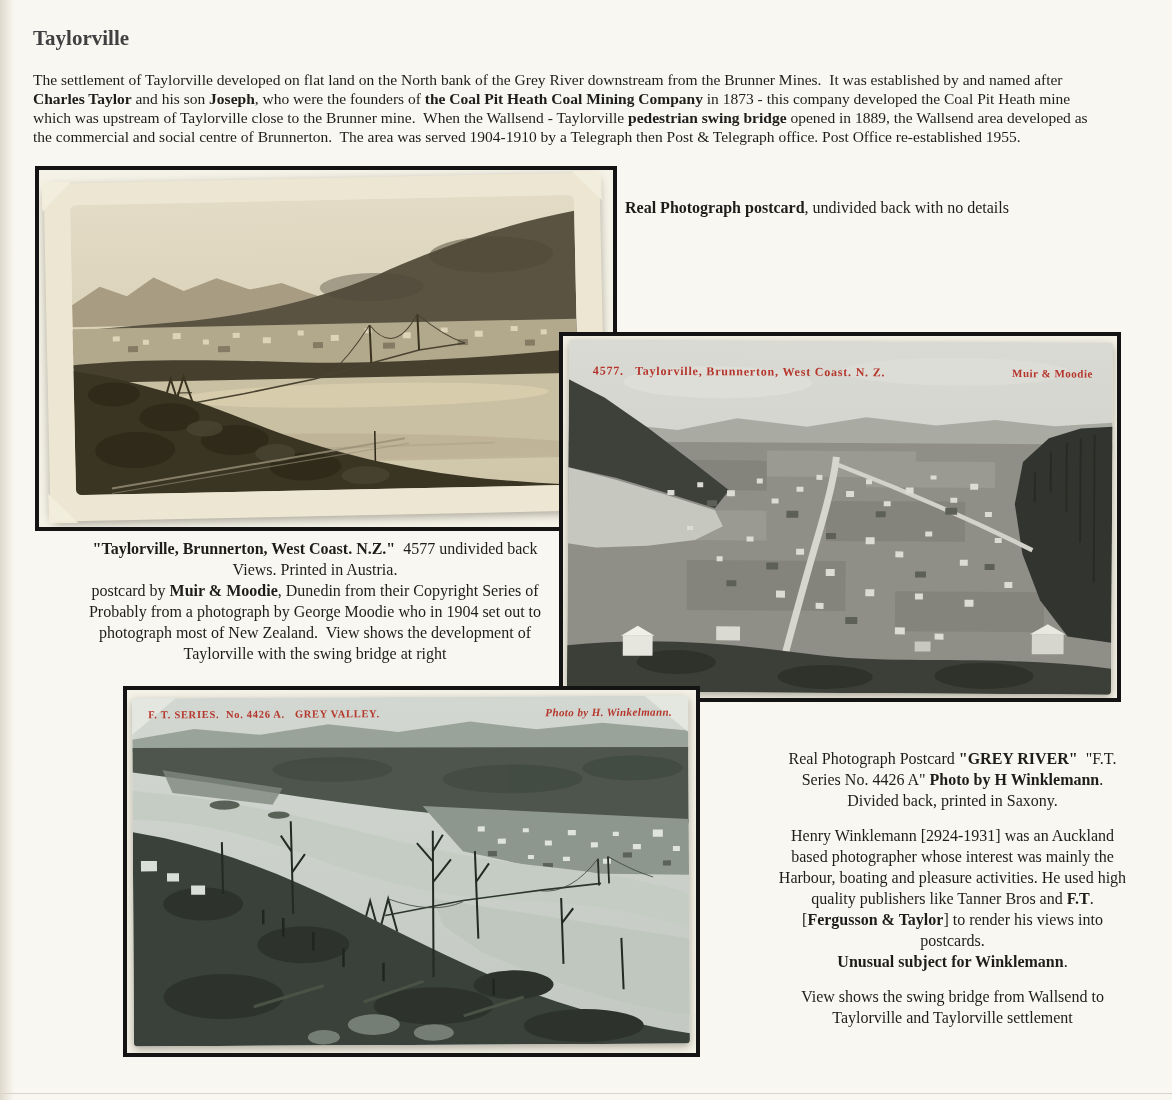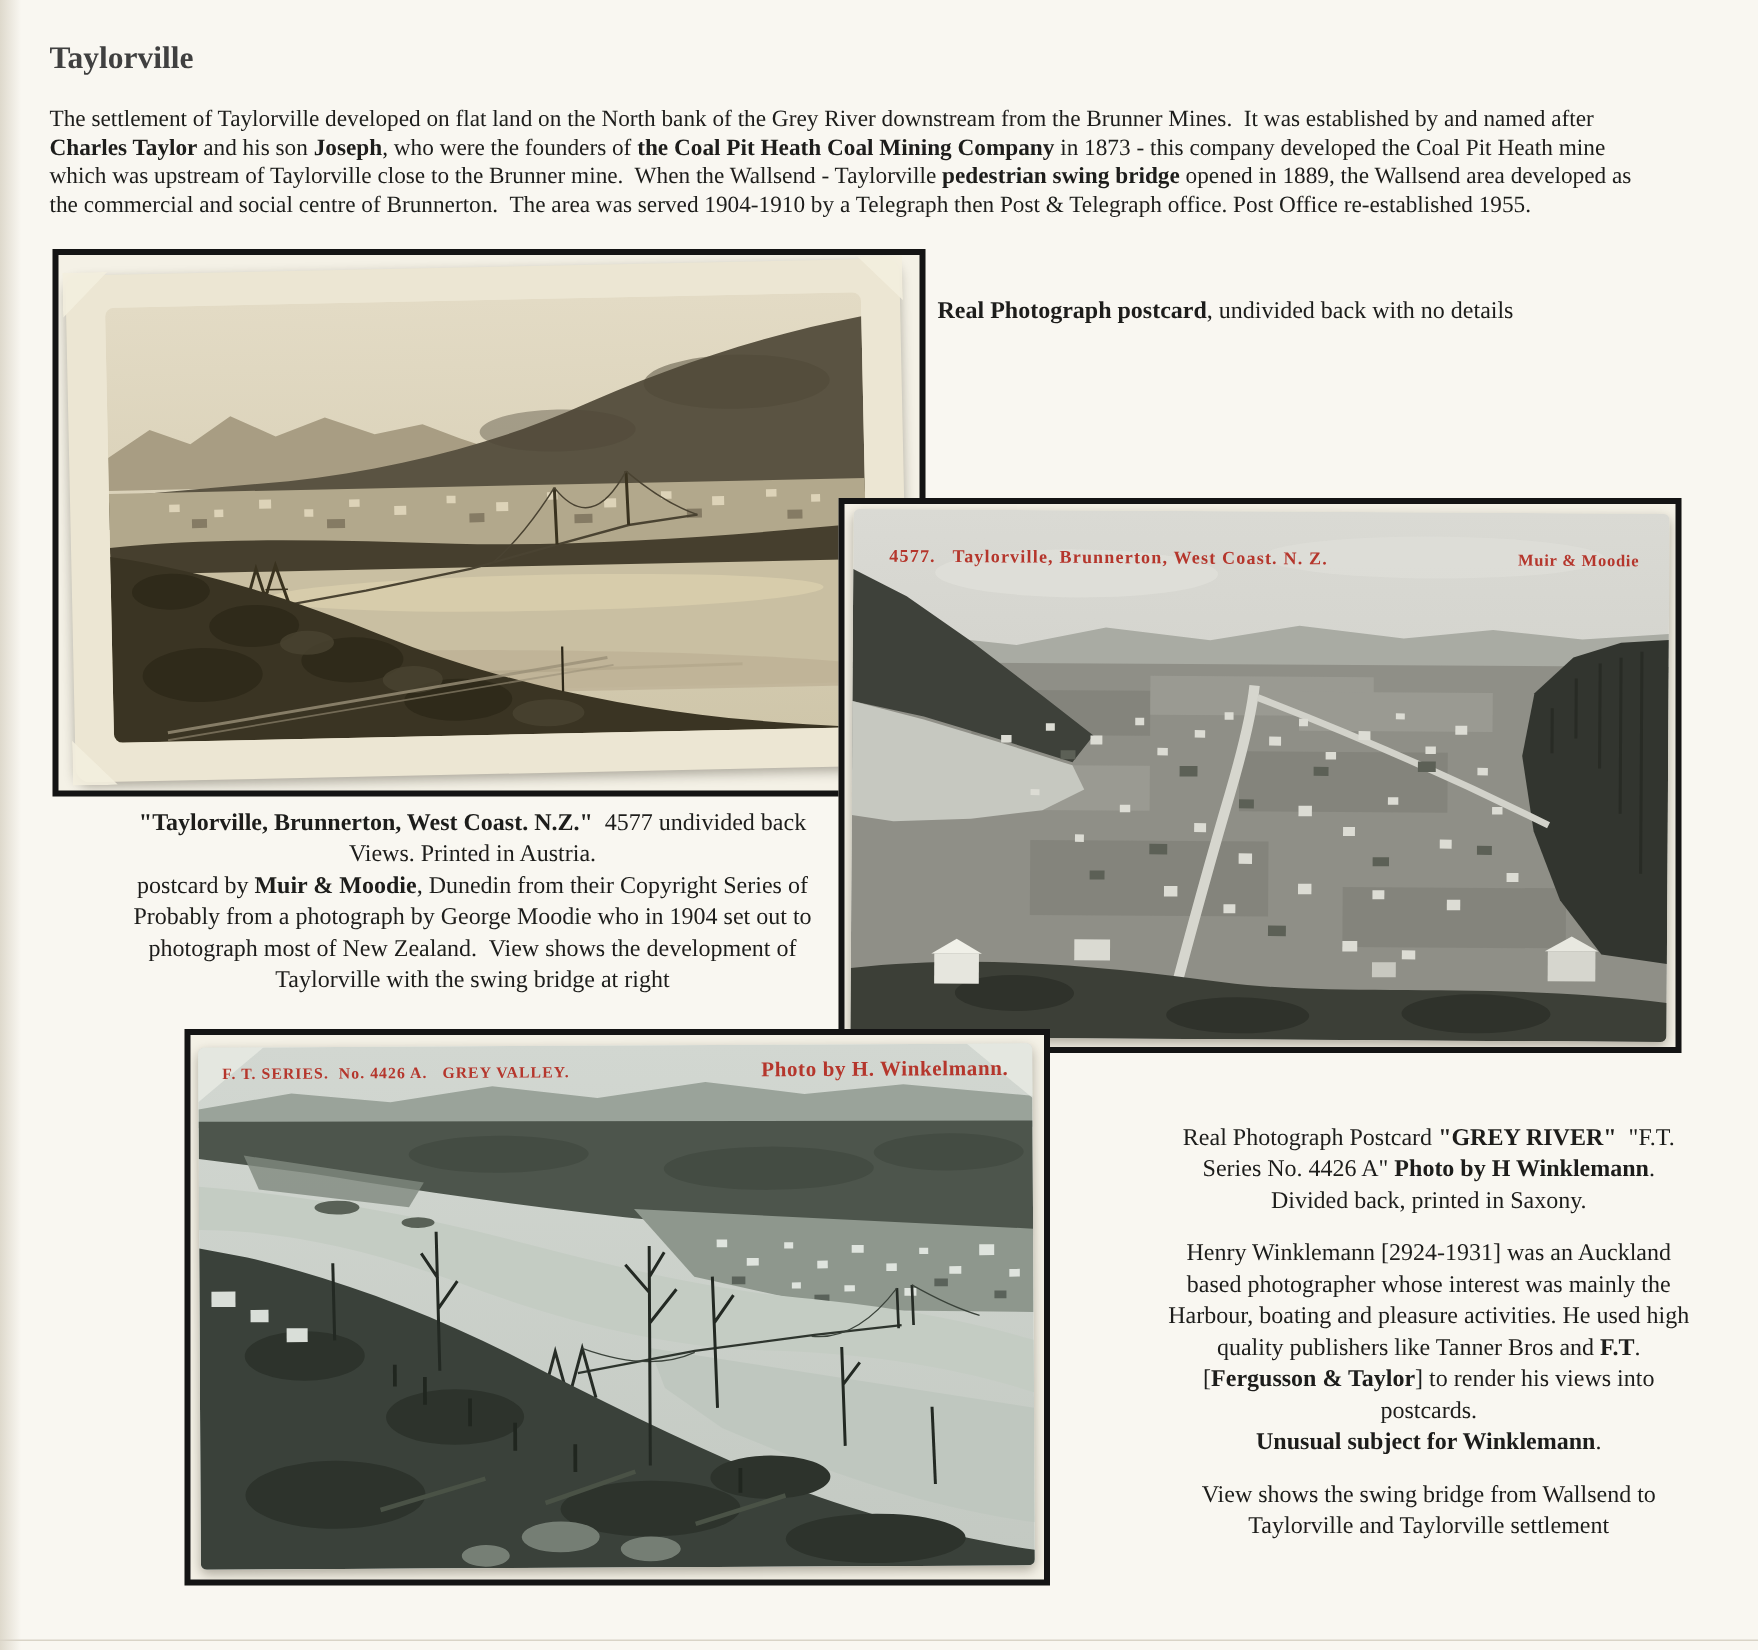--- a/index.html
+++ b/index.html
@@ -46,21 +46,21 @@
   .corner-c{background:#e8ebe3;opacity:.8;width:48px;height:40px;}
 
   .red-row{position:absolute;display:flex;justify-content:space-between;align-items:baseline;
     color:#b5362c;font-weight:700;}
   .red-row span{white-space:pre;}
   .red-row-b{top:24px;left:24px;right:20px;}
   .red-row-b .red-main{font-size:12px;letter-spacing:.8px;}
   .red-row-b .red-pub{font-size:11px;letter-spacing:.5px;}
   .red-row-c{top:10px;left:16px;right:16px;}
   .red-row-c .red-main{font-size:10.5px;letter-spacing:.7px;}
-  .red-row-c .red-pub{font-size:14px;letter-spacing:.4px;}
+  .red-row-c .red-pub{font-size:11px;letter-spacing:.4px;font-style:italic;}
 </style>
 </head>
 <body>
 
 <div class="edge-shadow"></div>
 <div class="bottom-line"></div>
 
 <h1 class="title">Taylorville</h1>
 
 <div class="intro rich">

